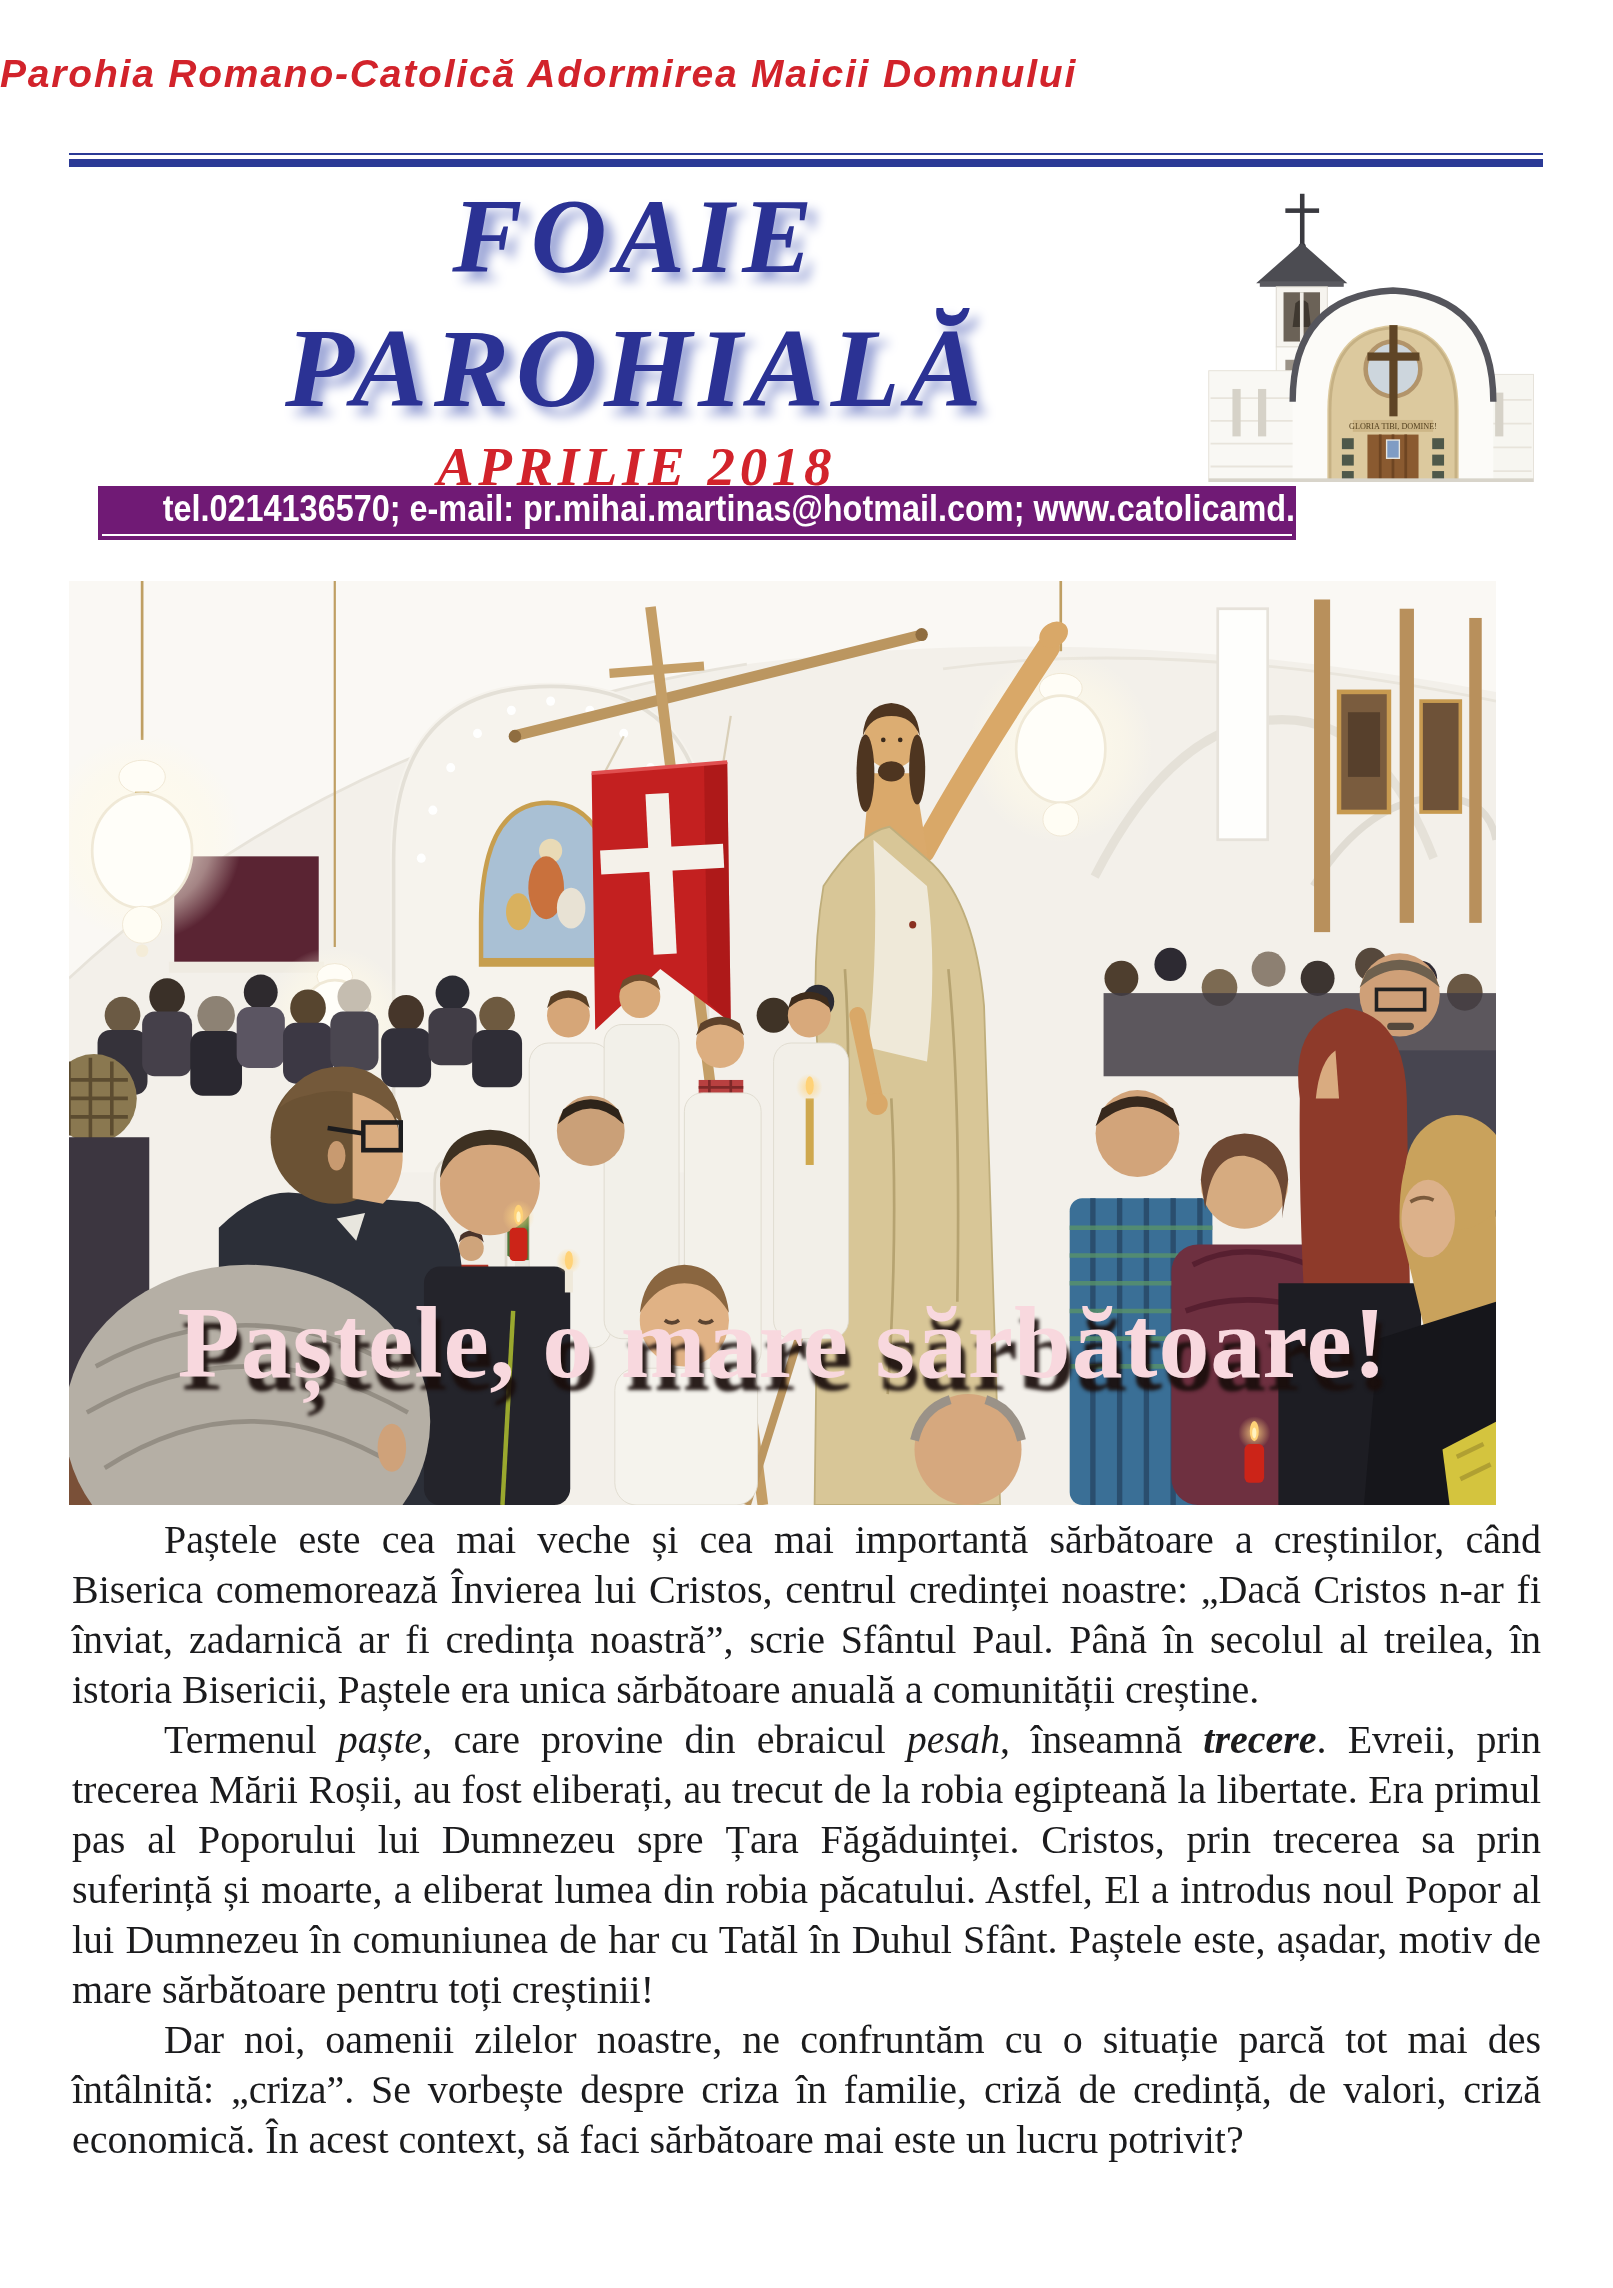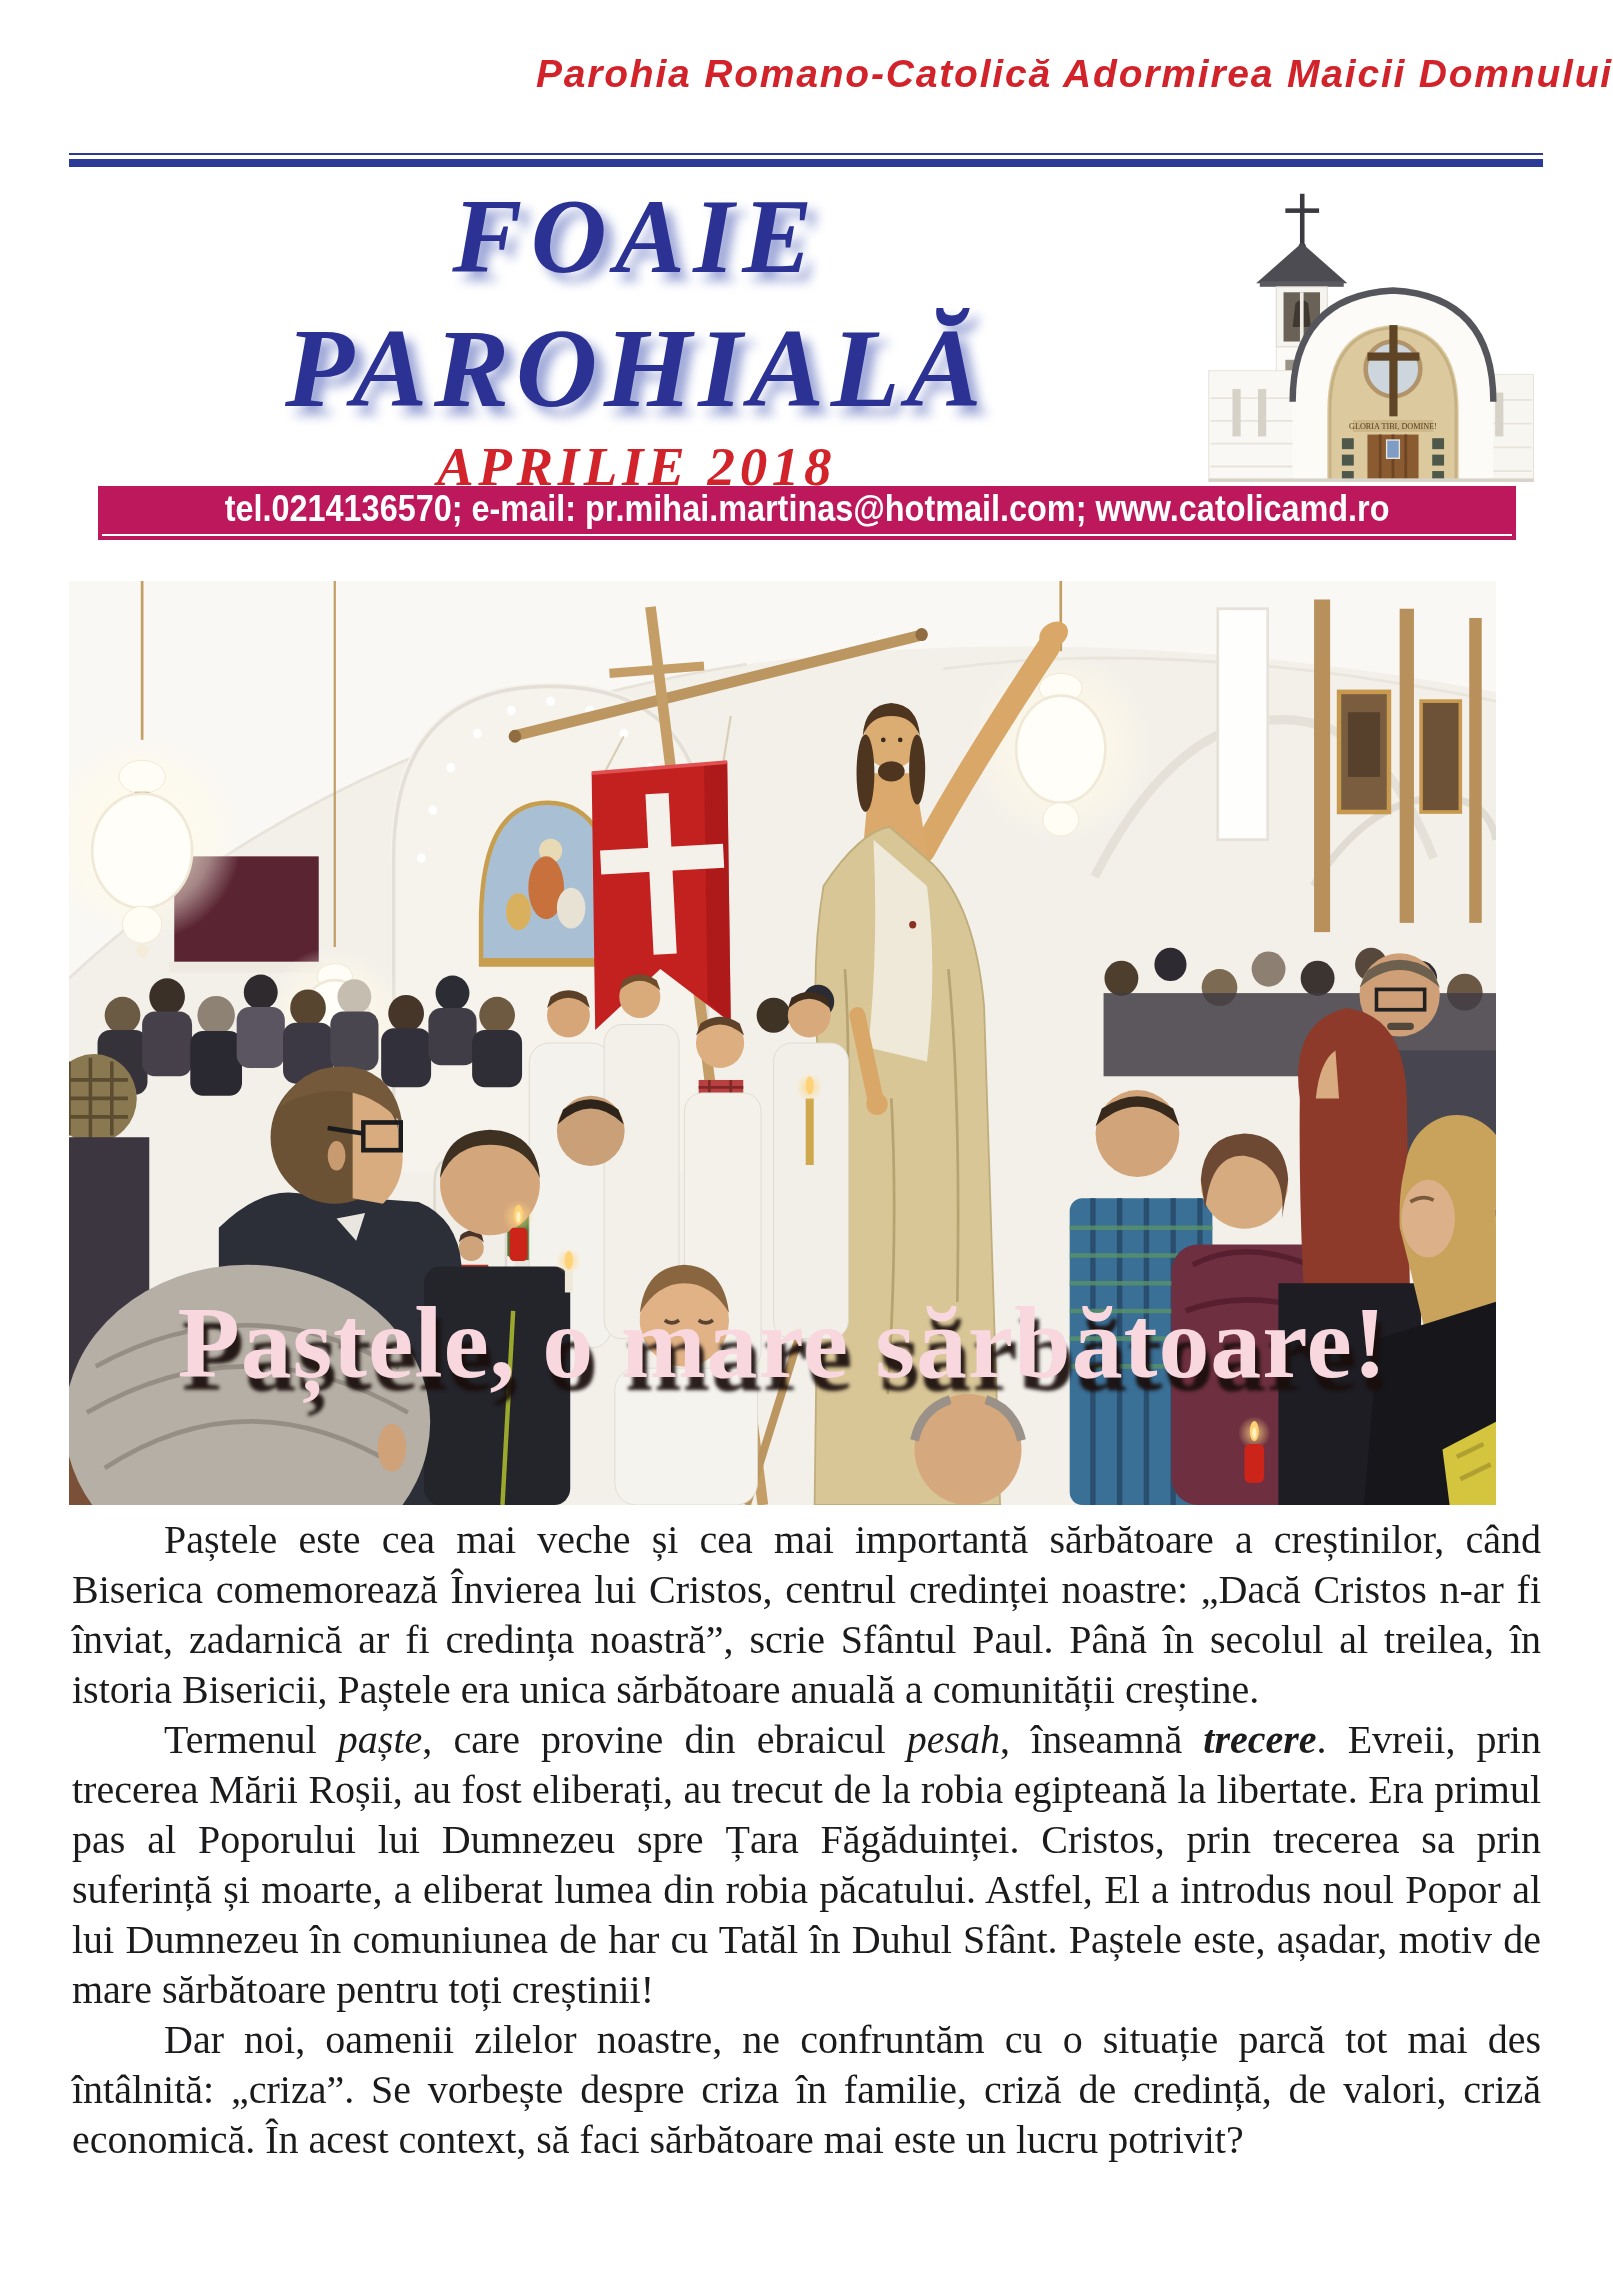--- a/index.html
+++ b/index.html
@@ -1,37 +1,37 @@
 <!DOCTYPE html>
 <html style="font-size:14.8px"><head>
 <meta charset="utf-8">
 <style>
   html,body{margin:0;padding:0;background:#ffffff;}
   .page{position:relative;width:1613px;height:2289px;background:#ffffff;overflow:hidden;
         font-family:"Liberation Serif",serif;}
 
   
-  .parish-name{position:absolute;top:52px;left:0;width:100%;text-align:right;
+  .parish-name{position:absolute;top:52px;left:0;width:100%;text-align:left;
     font-family:"Liberation Sans",sans-serif;font-weight:bold;font-style:italic;
     font-size:39px;letter-spacing:1.8px;color:#d2232b;}
   .double-rule{position:absolute;top:153px;left:69px;width:1474px;height:3.7px;
     border-top:2.8px solid #2b3a96;border-bottom:8.3px solid #2b3a96;}
   .masthead{position:absolute;top:172px;left:69px;width:1474px;height:312px;}
   .titles{position:absolute;left:0;top:12px;width:1135px;text-align:center;
     color:#2b3294;font-weight:bold;font-style:italic;}
   .title-1{font-size:105px;line-height:1;letter-spacing:8.3px;
     text-shadow:9.2px 9.2px 11px #9aa4d6;}
   .title-2{font-size:113px;line-height:1;letter-spacing:6.5px;margin-top:22px;
     text-shadow:9.2px 9.2px 11px #9aa4d6;}
   .issue{font-size:55px;letter-spacing:4.6px;margin-top:11px;color:#d2232b;text-align:center;}
   .church-svg{position:absolute;right:1.8px;top:9.2px;width:369px;height:301px;}
 
   
-  .contact-bar{position:absolute;top:486px;left:98px;width:1418px;height:54px;
-    background:#be185d;text-align:center;text-decoration:underline;}
+  .contact-bar{position:absolute;top:486px;left:98px;width:1198px;height:54px;
+    background:#701a75;text-align:center;text-decoration:underline;}
   .contact-bar .txt{display:inline-block;transform:scaleX(0.9);transform-origin:center;
     color:#ffffff;font-family:"Liberation Sans",sans-serif;font-weight:bold;
     font-size:36px;line-height:46px;white-space:nowrap;}
   .bar-inner-line{position:absolute;left:3.7px;right:3.7px;bottom:3.7px;height:2.8px;background:#ffffff;}
 
   
   .hero{position:absolute;top:581px;left:69px;width:1427px;height:924px;overflow:hidden;}
   .hero svg{display:block;width:100%;height:100%;}
   .headline{position:absolute;top:703px;left:0;width:100%;text-align:center;
     font-weight:bold;font-size:102px;letter-spacing:0.9px;white-space:nowrap;

